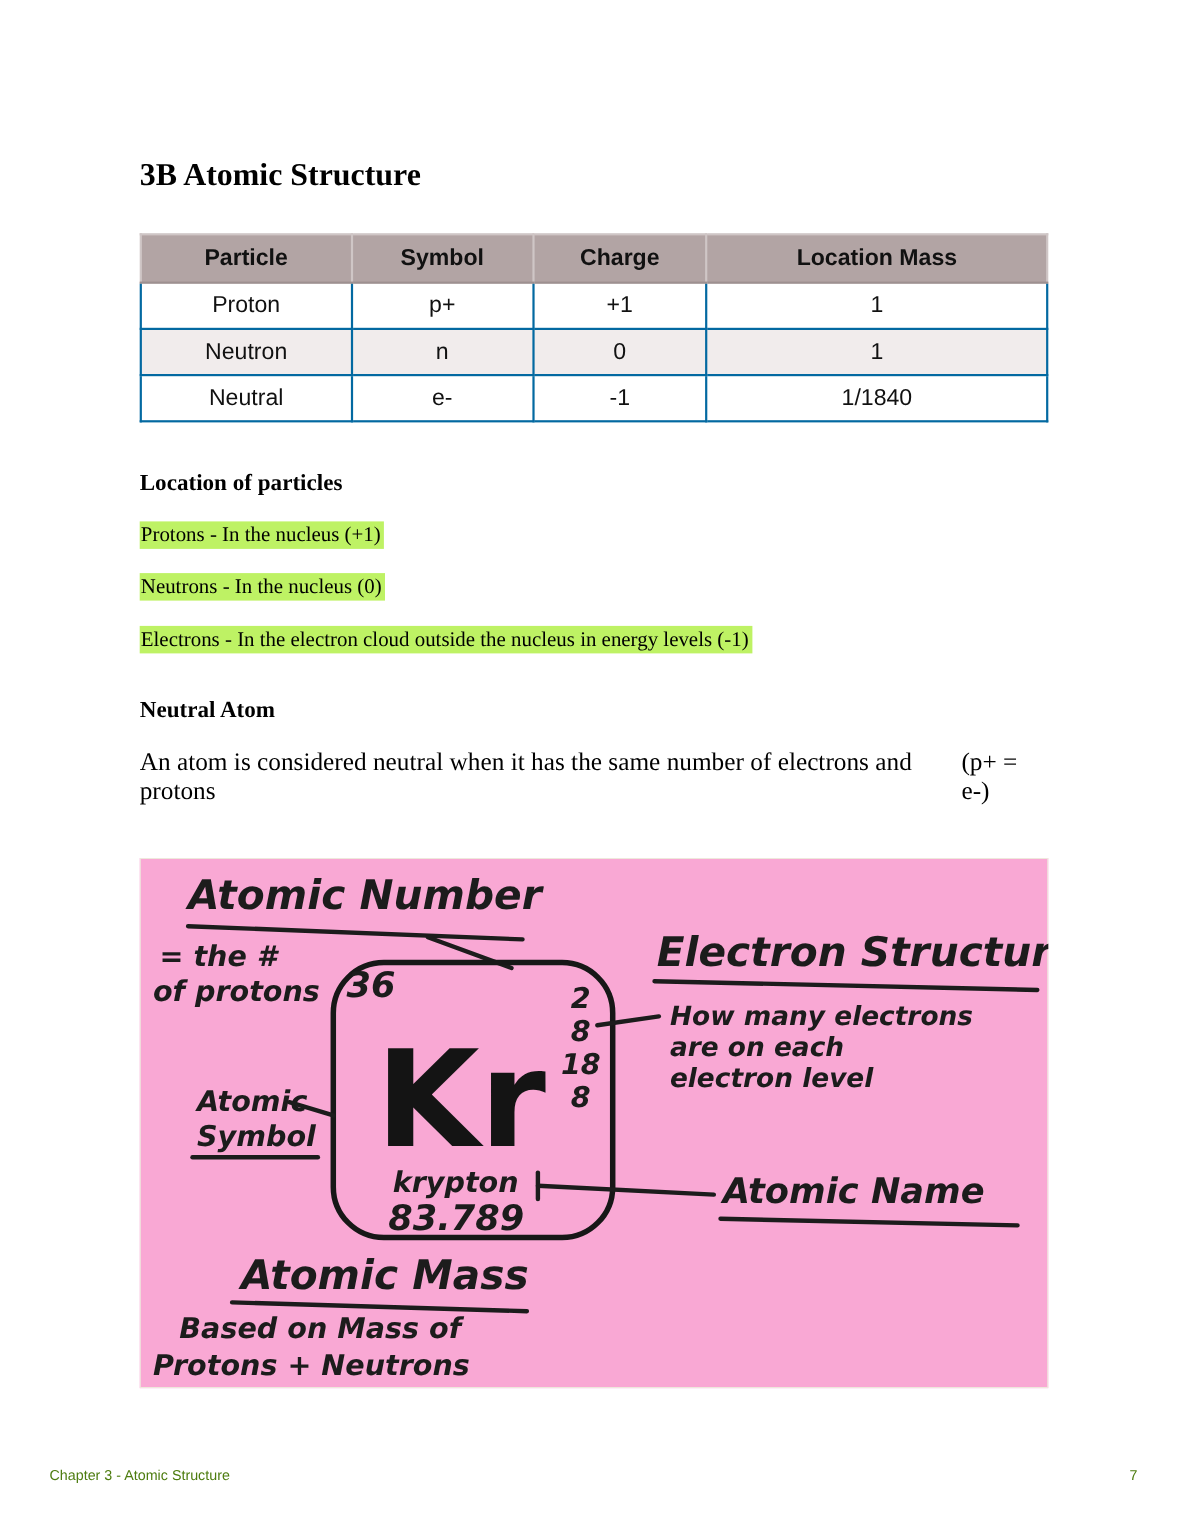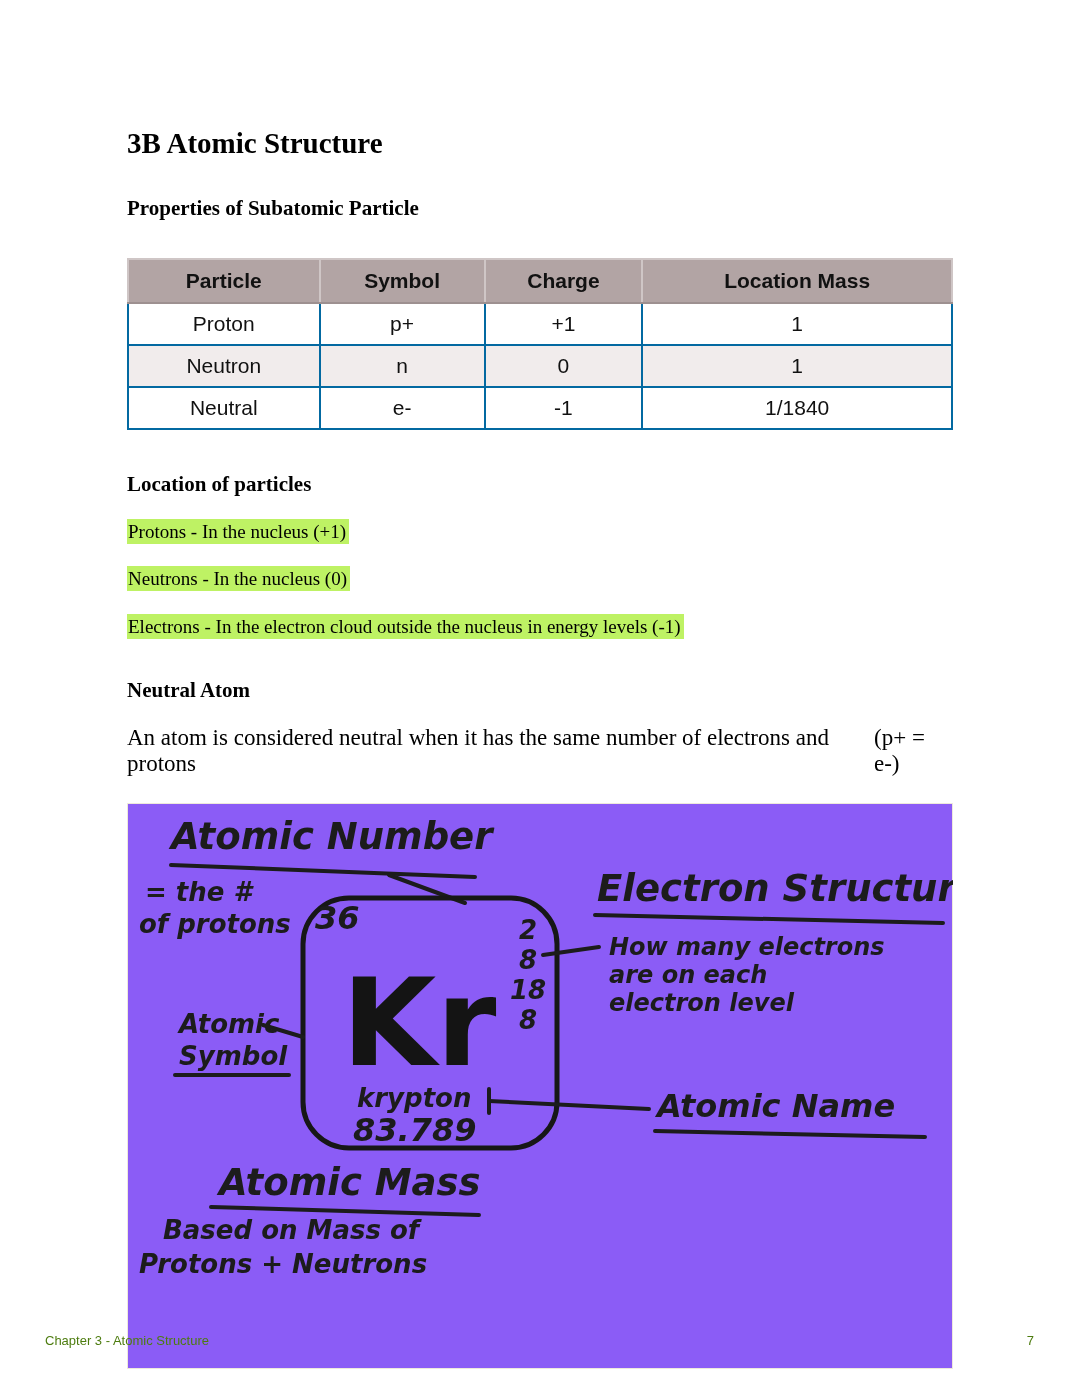--- a/index.html
+++ b/index.html
@@ -5,21 +5,21 @@
   * { margin:0; padding:0; box-sizing:border-box; }
   html,body { background:#ffffff; }
   body {
     width:1080px; height:1397px;
     font-family:"Liberation Serif", serif;
     color:#000;
     position:relative;
     overflow:hidden;
   }
   .page { position:relative; width:1080px; height:1397px; background:#ffffff; }
-  .content { position:absolute; left:127px; top:0; width:826px; }
+  .content { position:absolute; left:127px; top:16px; width:826px; }
 
   .doc-title {
     margin-top:127px;
     font-size:29px;
     font-weight:bold;
     line-height:1.15;
   }
   .section-heading {
     font-size:21px;
     font-weight:bold;
@@ -64,24 +64,24 @@
 
   .neutral-para {
     margin-top:22px;
     font-size:23px;
     display:flex;
     justify-content:space-between;
     align-items:baseline;
   }
 
   .diagram-wrap {
-    margin-top:26px;
+    margin-top:48px;
     width:826px;
-    height:566px;
-    background:#8b5cf6;
+    height:482px;
+    background:#f9a8d4;
     box-shadow:0 0 0 1px #eee8dc inset;
   }
   svg .hand {
     font-family:"DejaVu Sans", sans-serif;
     font-style:italic;
     fill:#1c1c1c;
   }
   svg .hand-xl  { font-size:37px; font-weight:bold; }
   svg .hand-lg  { font-size:32px; font-weight:bold; }
   svg .hand-md  { font-size:26px; font-weight:600; }
@@ -106,21 +106,20 @@
   .footer-right { right:46px; }
 </style>
 </head>
 <body>
 
 <div class="page">
   <div class="content">
 
     <h1 class="doc-title">3B Atomic Structure</h1>
 
-    <h2 class="section-heading h-properties">Properties of Subatomic Particle</h2>
 
     <table class="particles">
       <thead>
         <tr>
           <th>Particle</th>
           <th>Symbol</th>
           <th>Charge</th>
           <th>Location Mass</th>
         </tr>
       </thead>

